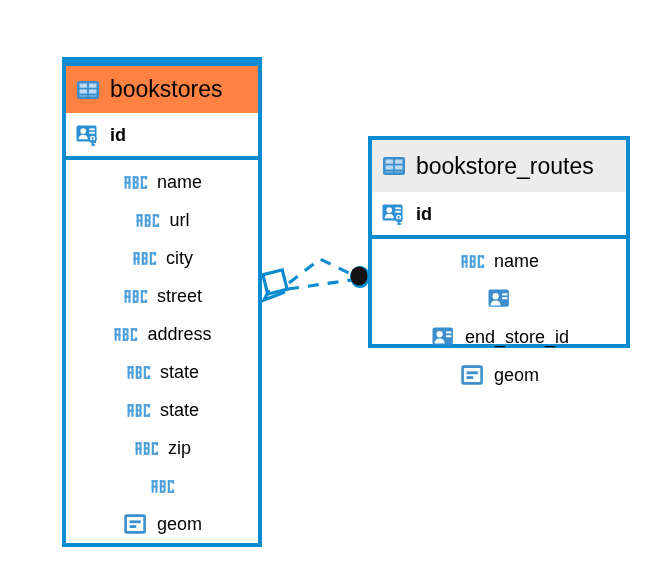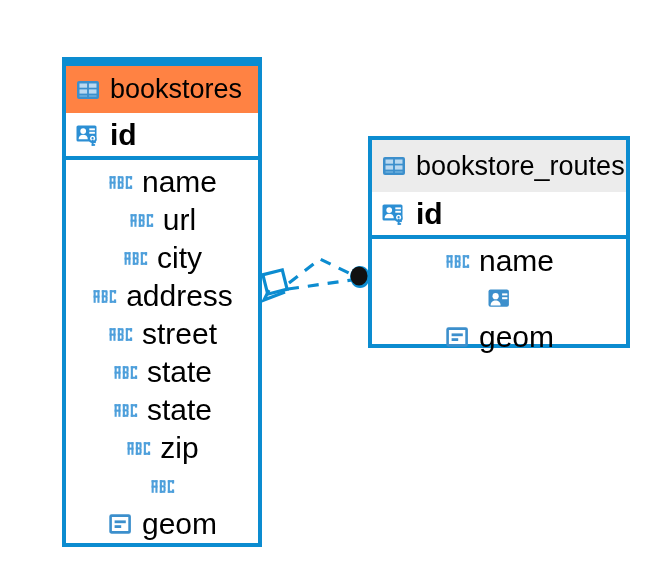--- a/index.html
+++ b/index.html
@@ -23,21 +23,21 @@
     box-sizing:border-box;
     height:52px;
     display:flex;
     align-items:center;
     padding:0 8px 0 9px;
     gap:9px;
   }
   .entity-header.orange{background:#FF8243;border-top:5px solid #0C8CD0;}
   .entity-header.gray{background:#ECECEC;}
   .entity-title{
-    font-size:27px;
+    font-size:23px;
     color:#000000;
     line-height:1;
     white-space:nowrap;
   }
 
   .pk-row{
     box-sizing:border-box;
     height:47px;
     display:flex;
     align-items:center;
@@ -52,21 +52,21 @@
   .col-row{
     box-sizing:border-box;
     height:38px;
     display:flex;
     align-items:center;
     padding:0 8px 0 10px;
     gap:8px;
     justify-content:center;
   }
   .col-label{
-    font-size:30px;
+    font-size:18px;
     color:#000000;
     line-height:1;
     white-space:nowrap;
   }
 
   
   .icon{display:block;flex:0 0 auto;}
   .icon svg{display:block;}
 
   
@@ -222,46 +222,46 @@
               <rect x="12.5" y="7.8" width="2.1" height="4.2"></rect>
               <rect x="8.8" y="11.7" width="5.5" height="2.1"></rect>
               <rect x="16.8" y="1.2" width="2.1" height="12.6"></rect>
               <rect x="16.8" y="1.2" width="6.3" height="2.1"></rect>
               <rect x="16.8" y="11.7" width="6.3" height="2.1"></rect>
               <rect x="21" y="1.2" width="2.1" height="3.4"></rect>
               <rect x="21" y="10.4" width="2.1" height="3.4"></rect>
             </g>
           </svg>
         </span>
+        <span class="col-label">street</span>
+      </div>
+
+      <div class="col-row">
+        <span class="icon">
+          <svg width="25" height="15" viewBox="0 0 25 15">
+            <g fill="#4D9FDB">
+              <rect x="0.6" y="1.2" width="2.1" height="12.6"></rect>
+              <rect x="0.6" y="1.2" width="5.9" height="2.1"></rect>
+              <rect x="4.4" y="1.2" width="2.1" height="12.6"></rect>
+              <rect x="0.6" y="6.6" width="5.9" height="2.1"></rect>
+              <rect x="8.8" y="1.2" width="2.1" height="12.6"></rect>
+              <rect x="8.8" y="1.2" width="5.5" height="2.1"></rect>
+              <rect x="12.5" y="2.4" width="2.1" height="4.2"></rect>
+              <rect x="8.8" y="6.3" width="5.5" height="2.1"></rect>
+              <rect x="12.5" y="7.8" width="2.1" height="4.2"></rect>
+              <rect x="8.8" y="11.7" width="5.5" height="2.1"></rect>
+              <rect x="16.8" y="1.2" width="2.1" height="12.6"></rect>
+              <rect x="16.8" y="1.2" width="6.3" height="2.1"></rect>
+              <rect x="16.8" y="11.7" width="6.3" height="2.1"></rect>
+              <rect x="21" y="1.2" width="2.1" height="3.4"></rect>
+              <rect x="21" y="10.4" width="2.1" height="3.4"></rect>
+            </g>
+          </svg>
+        </span>
         <span class="col-label">address</span>
-      </div>
-
-      <div class="col-row">
-        <span class="icon">
-          <svg width="25" height="15" viewBox="0 0 25 15">
-            <g fill="#4D9FDB">
-              <rect x="0.6" y="1.2" width="2.1" height="12.6"></rect>
-              <rect x="0.6" y="1.2" width="5.9" height="2.1"></rect>
-              <rect x="4.4" y="1.2" width="2.1" height="12.6"></rect>
-              <rect x="0.6" y="6.6" width="5.9" height="2.1"></rect>
-              <rect x="8.8" y="1.2" width="2.1" height="12.6"></rect>
-              <rect x="8.8" y="1.2" width="5.5" height="2.1"></rect>
-              <rect x="12.5" y="2.4" width="2.1" height="4.2"></rect>
-              <rect x="8.8" y="6.3" width="5.5" height="2.1"></rect>
-              <rect x="12.5" y="7.8" width="2.1" height="4.2"></rect>
-              <rect x="8.8" y="11.7" width="5.5" height="2.1"></rect>
-              <rect x="16.8" y="1.2" width="2.1" height="12.6"></rect>
-              <rect x="16.8" y="1.2" width="6.3" height="2.1"></rect>
-              <rect x="16.8" y="11.7" width="6.3" height="2.1"></rect>
-              <rect x="21" y="1.2" width="2.1" height="3.4"></rect>
-              <rect x="21" y="10.4" width="2.1" height="3.4"></rect>
-            </g>
-          </svg>
-        </span>
-        <span class="col-label">street</span>
       </div>
 
       <div class="col-row">
         <span class="icon">
           <svg width="25" height="15" viewBox="0 0 25 15">
             <g fill="#4D9FDB">
               <rect x="0.6" y="1.2" width="2.1" height="12.6"></rect>
               <rect x="0.6" y="1.2" width="5.9" height="2.1"></rect>
               <rect x="4.4" y="1.2" width="2.1" height="12.6"></rect>
               <rect x="0.6" y="6.6" width="5.9" height="2.1"></rect>
@@ -438,20 +438,32 @@
           <svg width="26" height="22" viewBox="0 0 26 22">
             <rect x="1.5" y="1.6" width="20.4" height="17.2" rx="2" fill="#3C8FCC"></rect>
             <circle cx="8.6" cy="8.2" r="3.1" fill="#ffffff"></circle>
             <path d="M3.6 17.4 c0-3.1 2.3-4.8 5-4.8 s5 1.7 5 4.8z" fill="#ffffff"></path>
             <rect x="15.1" y="5.4" width="5.3" height="2" fill="#ffffff"></rect>
             <rect x="15.1" y="9.2" width="5.3" height="2" fill="#ffffff"></rect>
           </svg>
         </span>
       </div>
 
+      <div class="col-row">
+        <span class="icon">
+          <svg width="26" height="22" viewBox="0 0 26 22">
+            <rect x="1.5" y="1.6" width="20.4" height="17.2" rx="2" fill="#3C8FCC"></rect>
+            <circle cx="8.6" cy="8.2" r="3.1" fill="#ffffff"></circle>
+            <path d="M3.6 17.4 c0-3.1 2.3-4.8 5-4.8 s5 1.7 5 4.8z" fill="#ffffff"></path>
+            <rect x="15.1" y="5.4" width="5.3" height="2" fill="#ffffff"></rect>
+            <rect x="15.1" y="9.2" width="5.3" height="2" fill="#ffffff"></rect>
+          </svg>
+        </span>
+        <span class="col-label">end_store_id</span>
+      </div>
 
       <div class="col-row">
         <span class="icon">
           <svg width="25" height="22" viewBox="0 0 25 22">
             <rect x="1.6" y="2.6" width="19" height="16.8" rx="1" fill="#ffffff" stroke="#3C8FCC" stroke-width="2.6"></rect>
             <rect x="5.6" y="7.4" width="11.2" height="2.8" fill="#3C8FCC"></rect>
             <rect x="5.6" y="12.2" width="6.6" height="2.8" fill="#3C8FCC"></rect>
           </svg>
         </span>
         <span class="col-label">geom</span>

